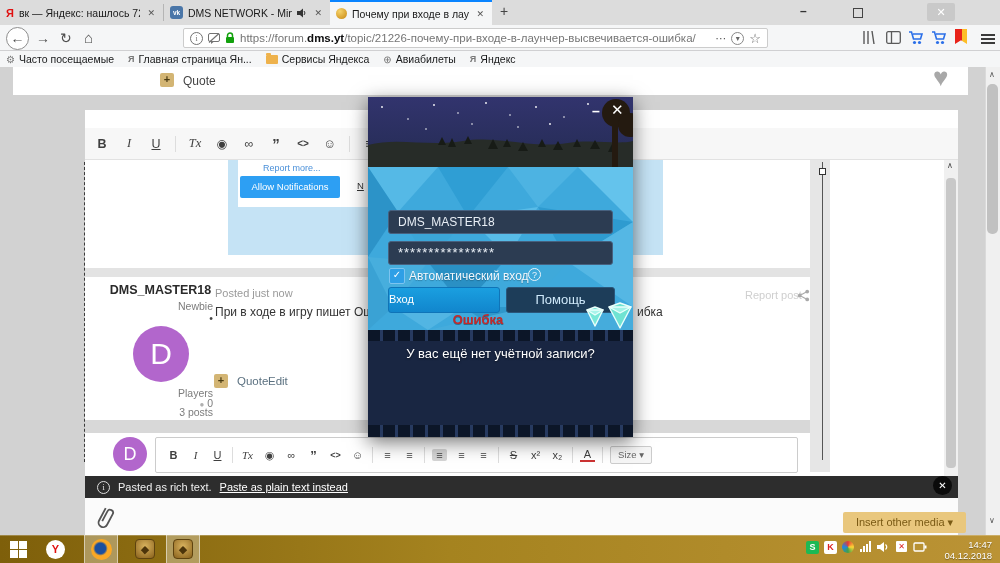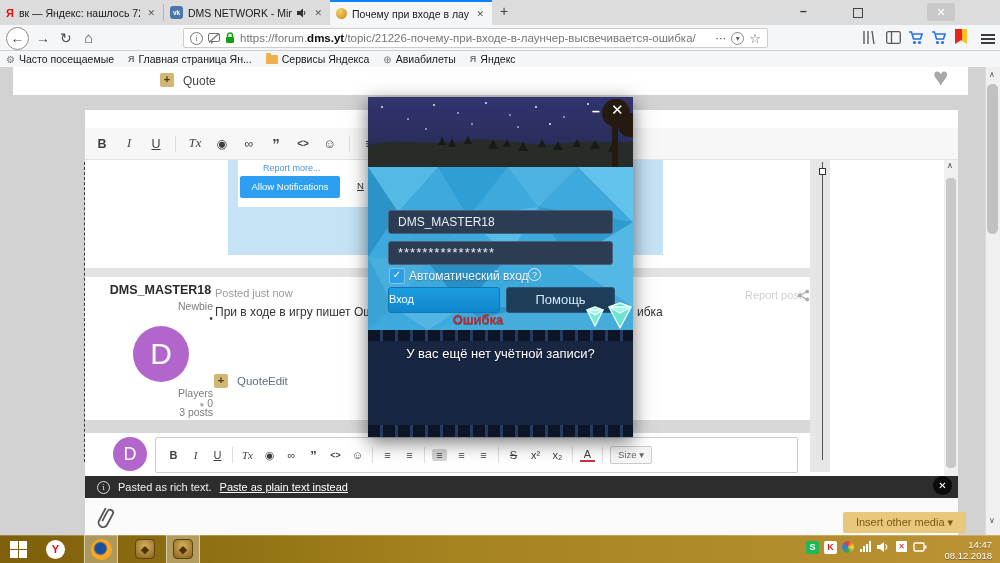--- a/index.html
+++ b/index.html
@@ -446,15 +446,15 @@
       <polygon points="0,4 3,4 7,1 7,11 3,8 0,8" fill="#fff"></polygon>
       <path d="M8.5,3.5 Q11,6 8.5,8.5" stroke="#fff" fill="none" stroke-width="1.2"></path>
     </svg>
   <div class="abs flagx" style="left:896px;top:541px">✕</div>
   <svg class="abs" style="left:913px;top:541px" width="14" height="12" viewBox="0 0 14 12">
       <rect x="1" y="2" width="10" height="8" rx="1" fill="none" stroke="#fff" stroke-width="1.3"></rect>
       <rect x="11.5" y="4.5" width="2" height="3" fill="#fff"></rect>
     </svg>
   <div class="abs clock" style="left:930px;top:539px;width:62px">
     <div>14:47</div>
-    <div>08.12.2018</div>
+    <div>04.12.2018</div>
   </div>
 </div>
 
 </body></html>

